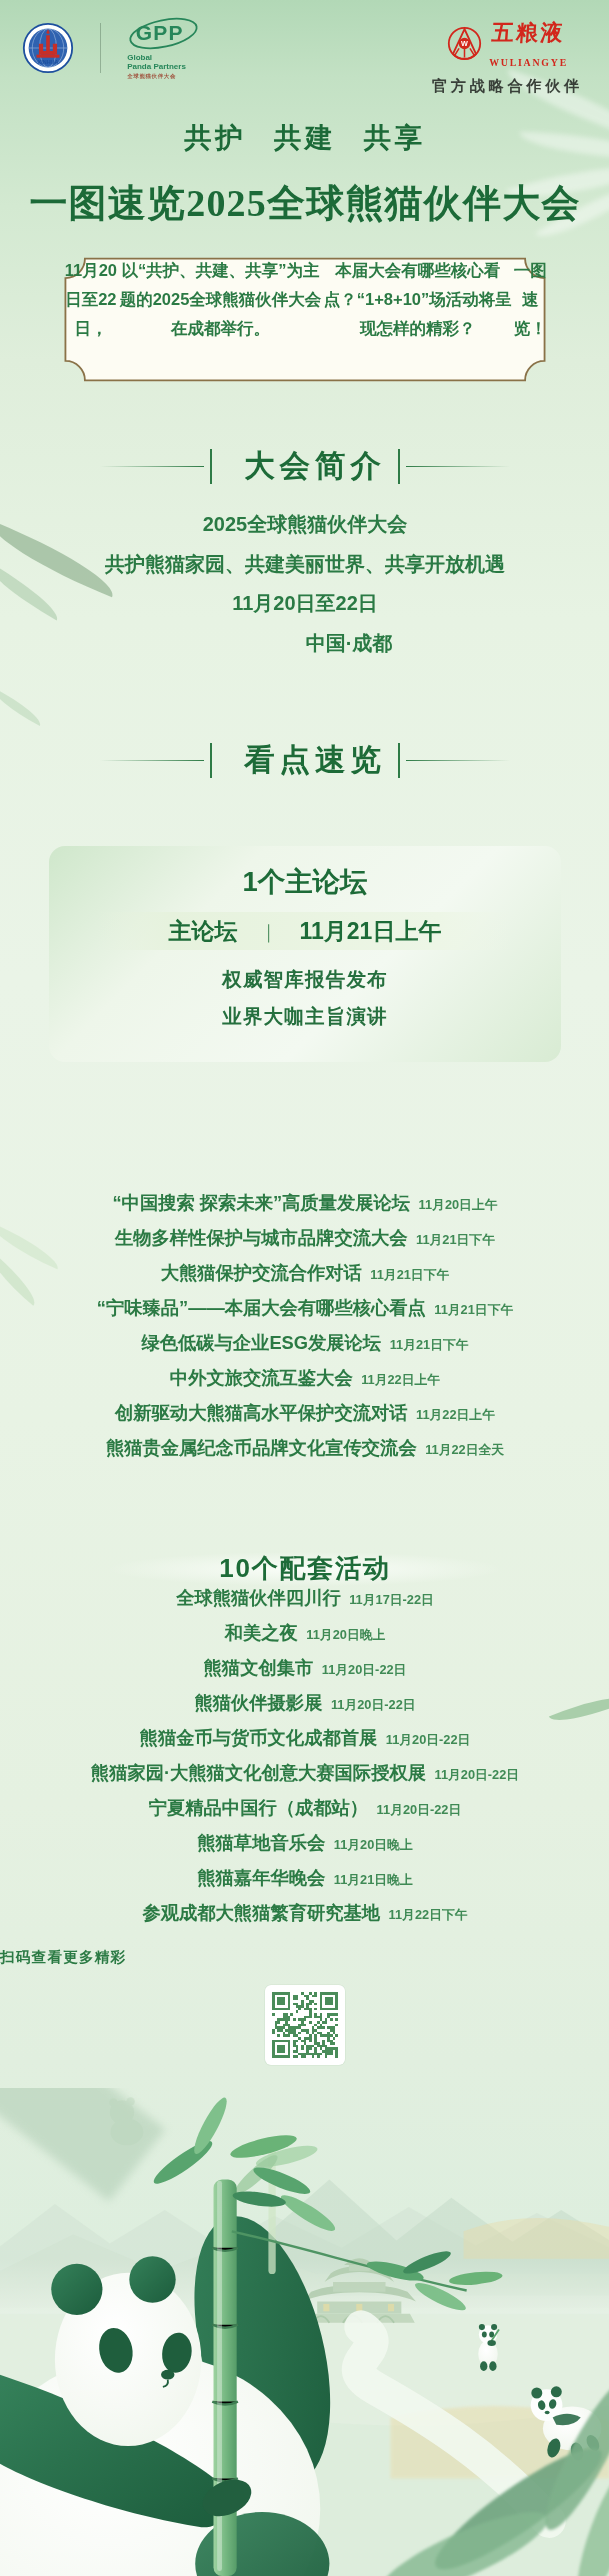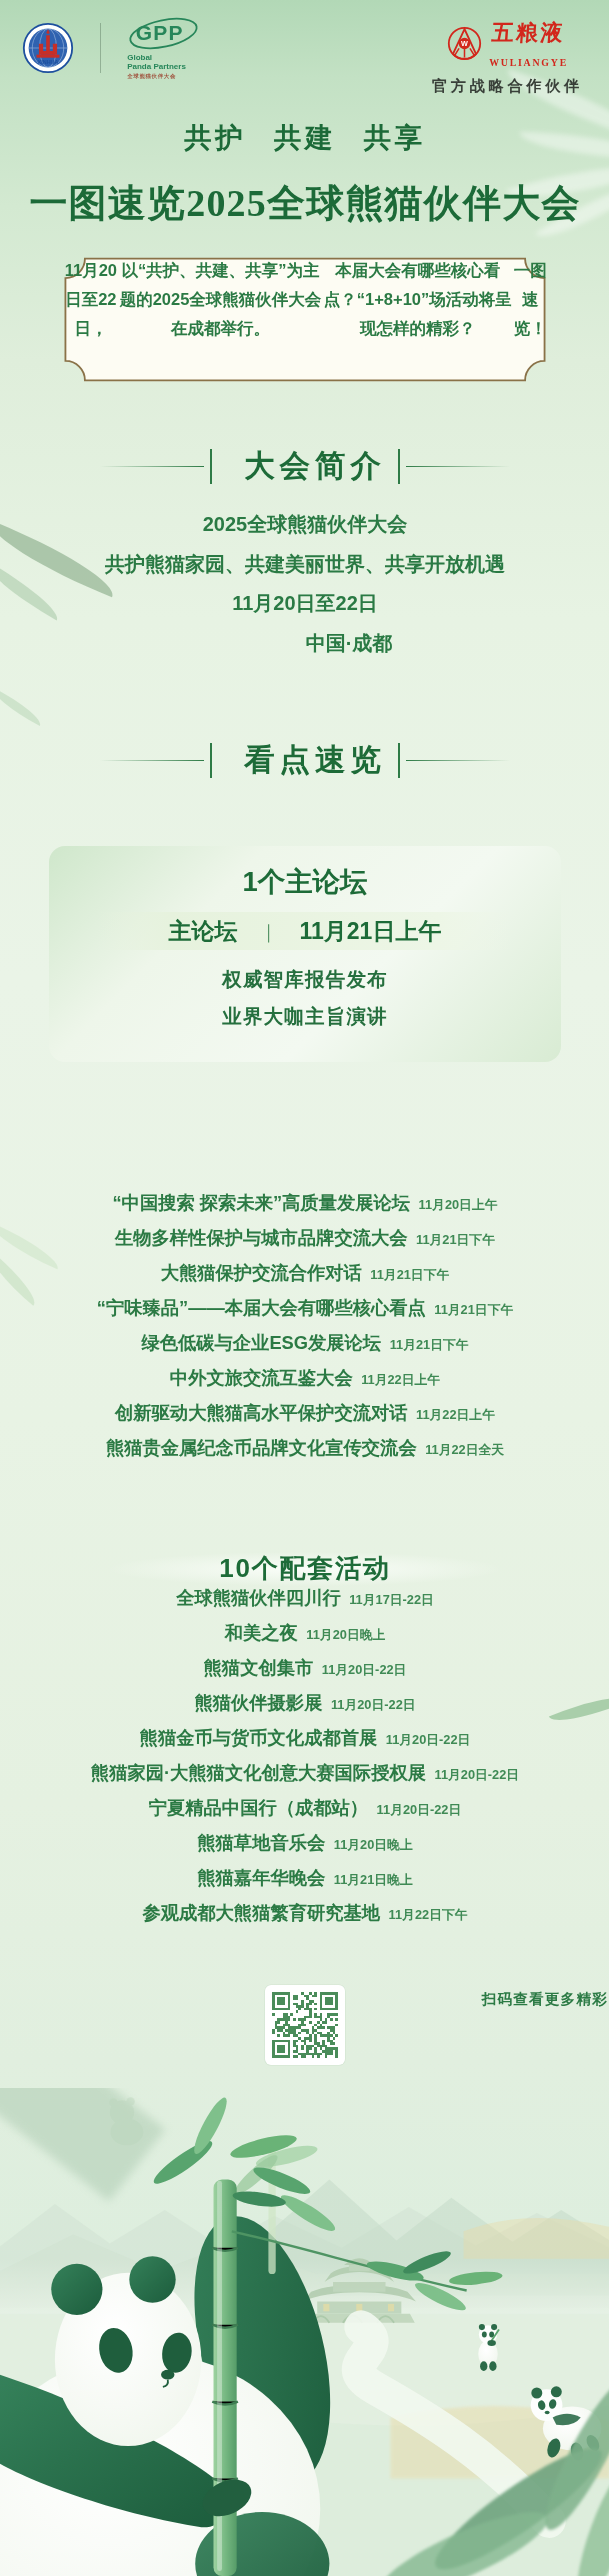--- a/index.html
+++ b/index.html
@@ -71,21 +71,21 @@
     background:radial-gradient(ellipse at center,rgba(251,254,250,.95) 0%,rgba(251,254,250,0) 72%);}
   .band-head .tx{position:relative;font:800 26px var(--sans);color:#1d6b38;letter-spacing:1.8px;}
   .rows{position:absolute;left:0;width:610px;}
   .rows .row{height:35px;display:flex;align-items:baseline;justify-content:center;}
   .item-title{font:800 18.3px var(--sans);color:#2b7a44;}
   .item-date{font:700 12.8px var(--sans);color:#3f8a55;margin-left:8.5px;}
   
   .qr-card{position:absolute;left:265px;top:1985px;width:80px;height:80px;background:#fff;border-radius:6.1px;
     display:flex;align-items:center;justify-content:center;box-shadow:0 0 0 0.6px rgba(120,160,125,.15);}
   .qr-card svg{width:66px;height:66px;fill:#4a8c5a;shape-rendering:crispEdges;}
-  .qr-cap{position:absolute;top:1990px;left:0;width:608px;text-align:right;font:700 14.6px var(--sans);color:#2b7a44;letter-spacing:1.2px;}
+  .qr-cap{position:absolute;top:1948px;left:0;width:608px;text-align:left;font:700 14.6px var(--sans);color:#2b7a44;letter-spacing:1.2px;}
   
   .scene{position:absolute;left:0;top:2088px;}
 </style>
 </head>
 <body>
 
 <div id="poster">
 
   <div class="fronds">
     <div class="leaf" style="left:73px;top:12.2px;width:146px;height:25.6px;transform:rotate(18deg);"></div>

